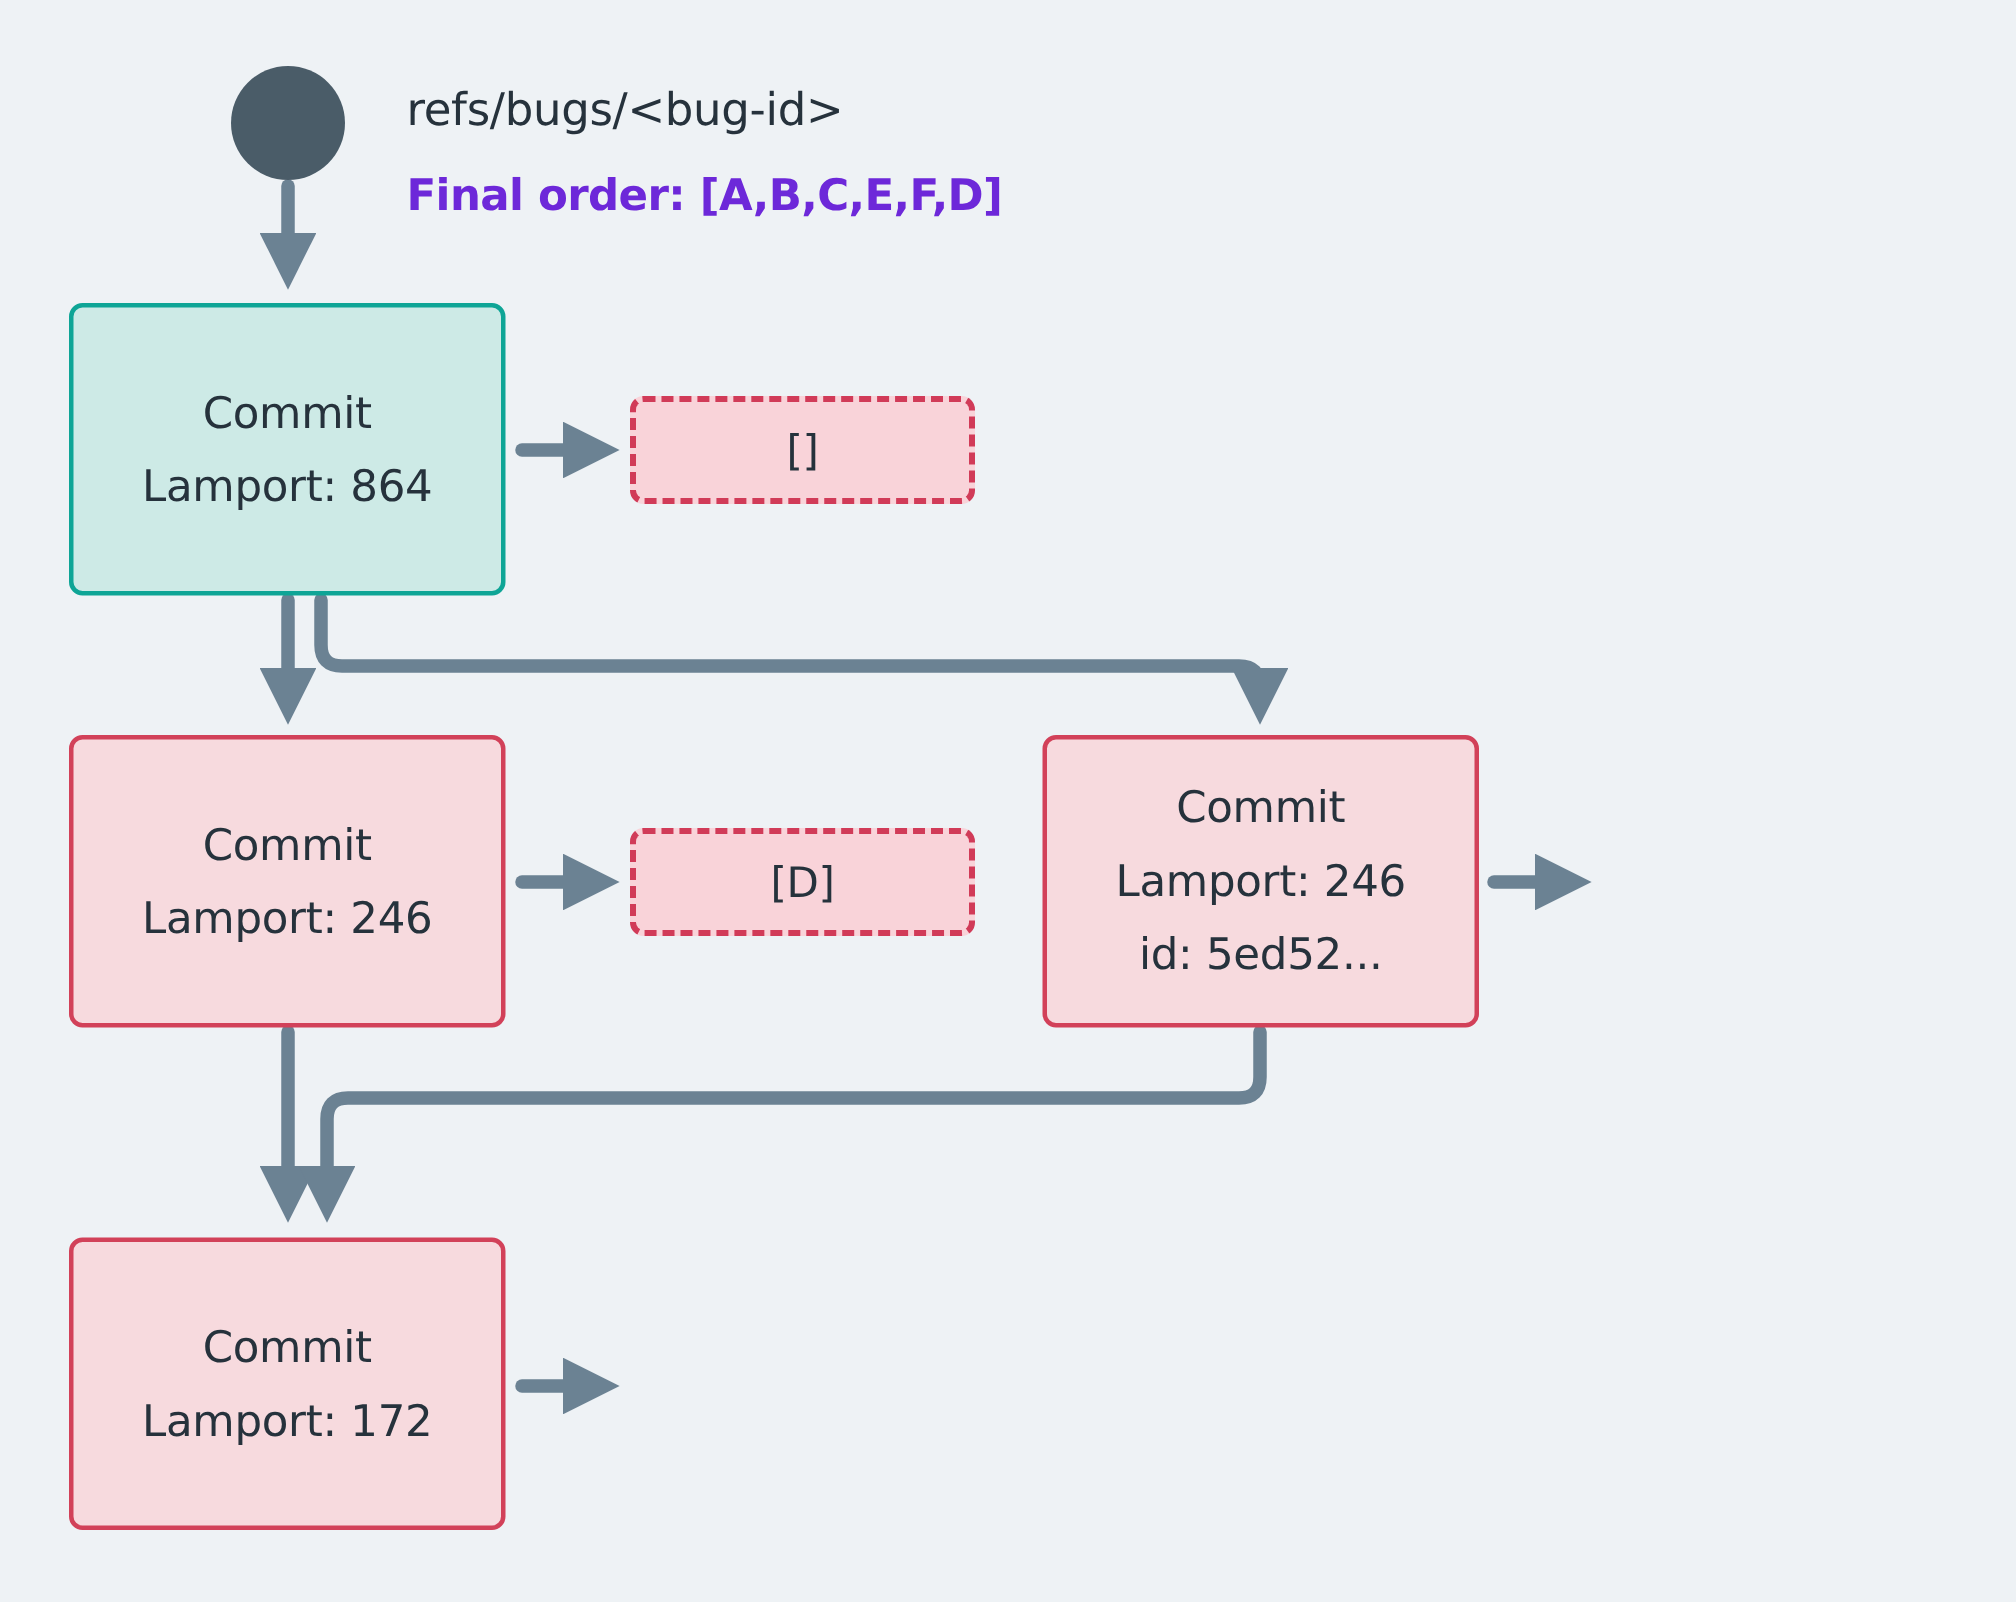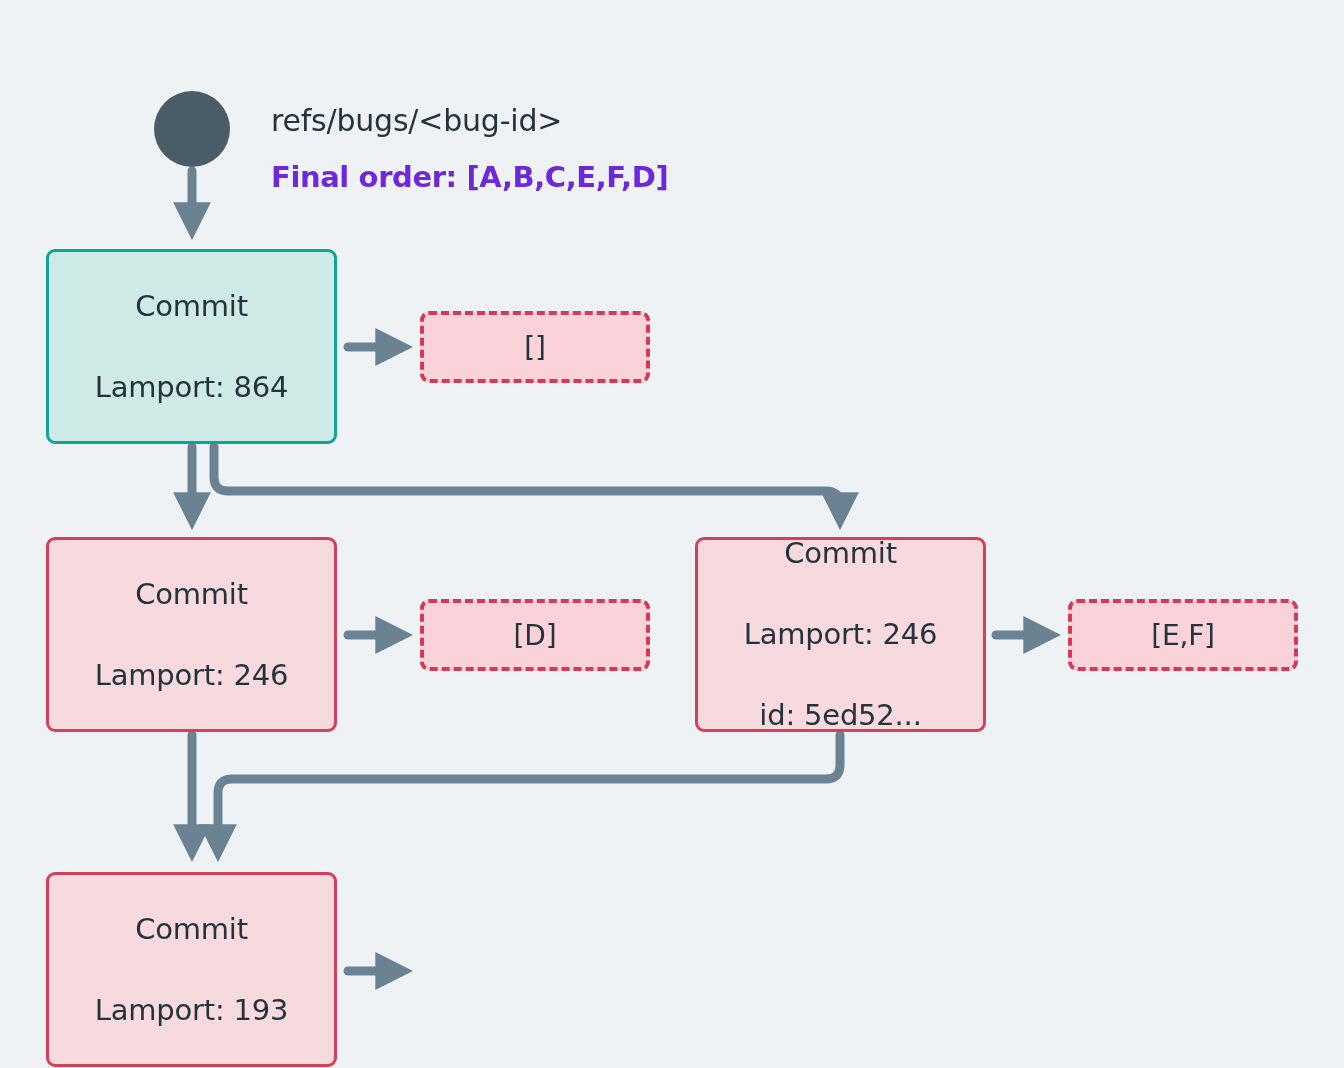--- a/index.html
+++ b/index.html
@@ -10,21 +10,20 @@
     width: 1344px;
     height: 1068px;
     background: #eef2f5;
     font-family: "DejaVu Sans", sans-serif;
     overflow: hidden;
   }
   #stage {
     position: relative;
     width: 1344px;
     height: 888px;
-    margin-top: 47px;
   }
 
   
   .root-circle {
     position: absolute;
     left: 154px;
     top: 44px;
     width: 76px;
     height: 76px;
     border-radius: 50%;
@@ -58,21 +57,20 @@
     width: 291px;
     height: 195px;
     box-sizing: border-box;
     border-radius: 9px;
     border-width: 3px;
     border-style: solid;
     display: flex;
     flex-direction: column;
     align-items: center;
     justify-content: center;
-    gap: 32px;
   }
   .commit-box.teal {
     background: #cdeae6;
     border-color: #0ea596;
   }
   .commit-box.red {
     background: #f7dade;
     border-color: #d24159;
   }
   .commit-line {
@@ -163,22 +161,19 @@
   </div>
   <div class="payload-box" style="left:420px; top:552px;">
     <span class="payload-text">[D]</span>
   </div>
 
   <div class="commit-box red" style="left:695px; top:490px;">
     <div class="commit-line">Commit</div>
     <div class="commit-line">Lamport: 246</div>
     <div class="commit-line">id: 5ed52...</div>
   </div>
-  <div class="payload-box" style="left:1068px; top:552px;">
-    <span class="payload-text">[E,F]</span>
-  </div>
 
   <div class="commit-box red" style="left:46px; top:825px;">
     <div class="commit-line">Commit</div>
-    <div class="commit-line">Lamport: 193</div>
+    <div class="commit-line">Lamport: 172</div>
   </div>
 
 </div>
 
 </body></html>

